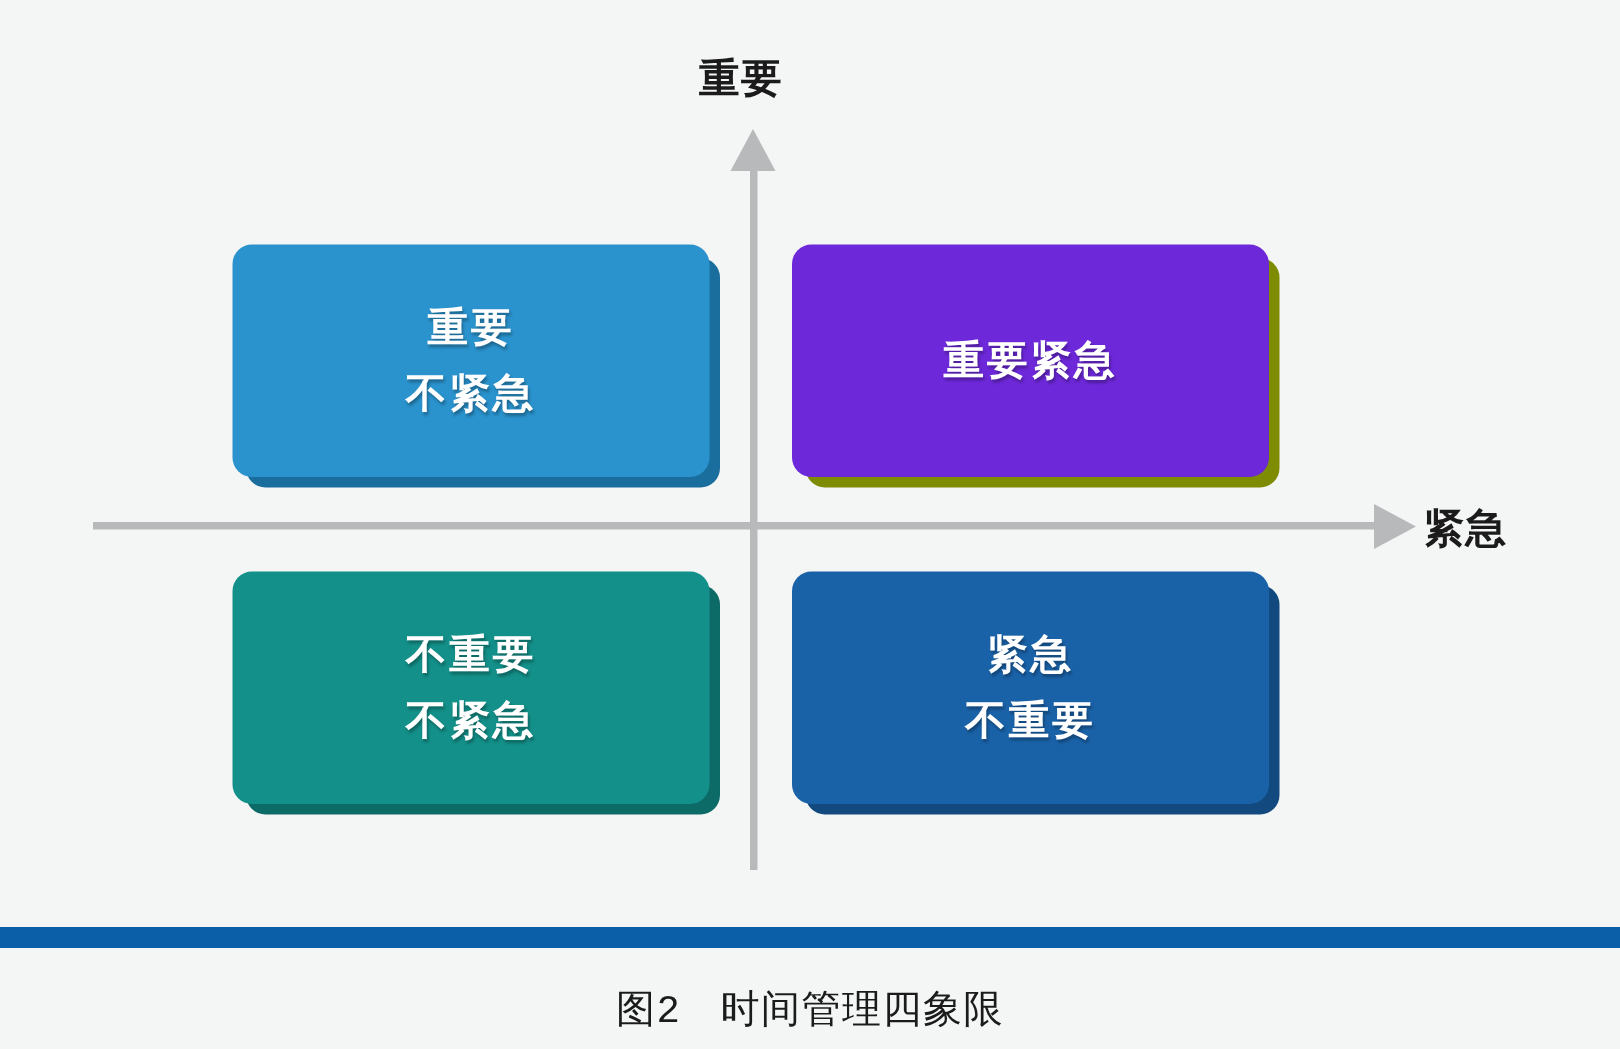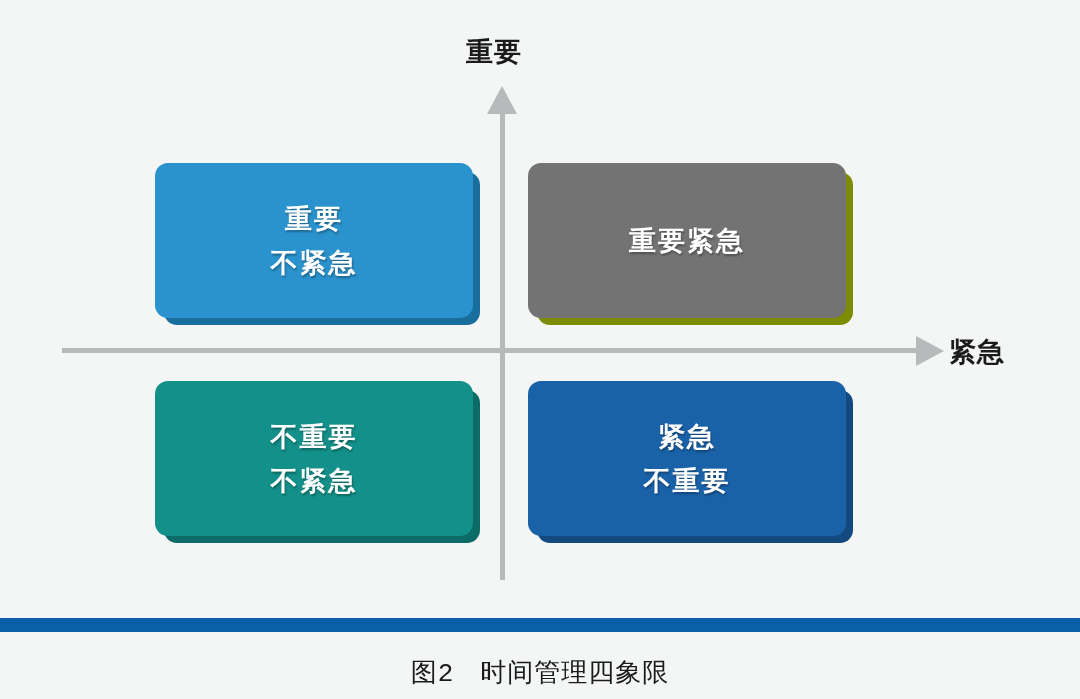--- a/index.html
+++ b/index.html
@@ -192,21 +192,21 @@
   <div class="quadrant" id="quadrant-important-not-urgent">
     <div class="q-shadow" style="background:#1a6e9e"></div>
     <div class="q-body" style="background:#2a92cc">
       <div class="q-line">重要</div>
       <div class="q-line">不紧急</div>
     </div>
   </div>
 
   <div class="quadrant" id="quadrant-important-urgent">
     <div class="q-shadow" style="background:#7d8c03"></div>
-    <div class="q-body" style="background:#737373">
+    <div class="q-body" style="background:#6d28d9">
       <div class="q-line">重要紧急</div>
     </div>
   </div>
 
   <div class="quadrant" id="quadrant-not-important-not-urgent">
     <div class="q-shadow" style="background:#0c6b66"></div>
     <div class="q-body" style="background:#139089">
       <div class="q-line">不重要</div>
       <div class="q-line">不紧急</div>
     </div>

